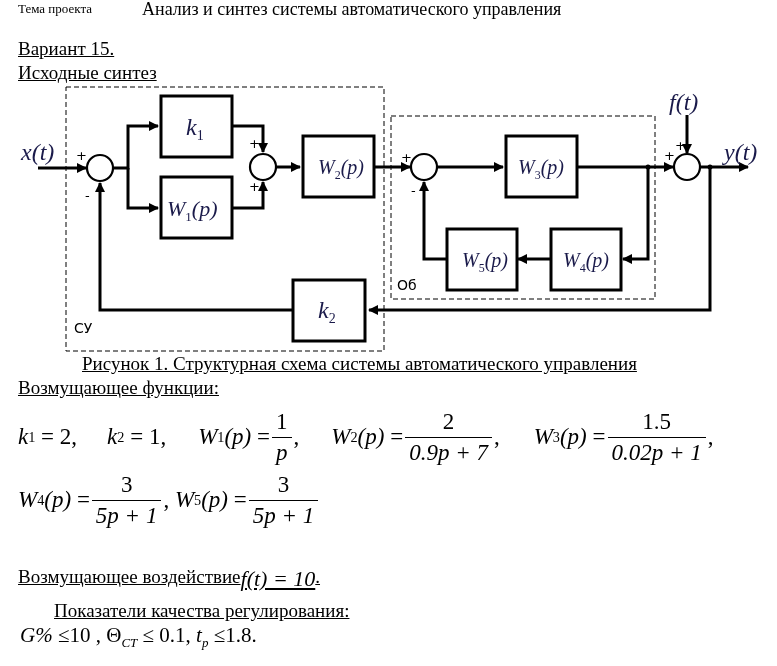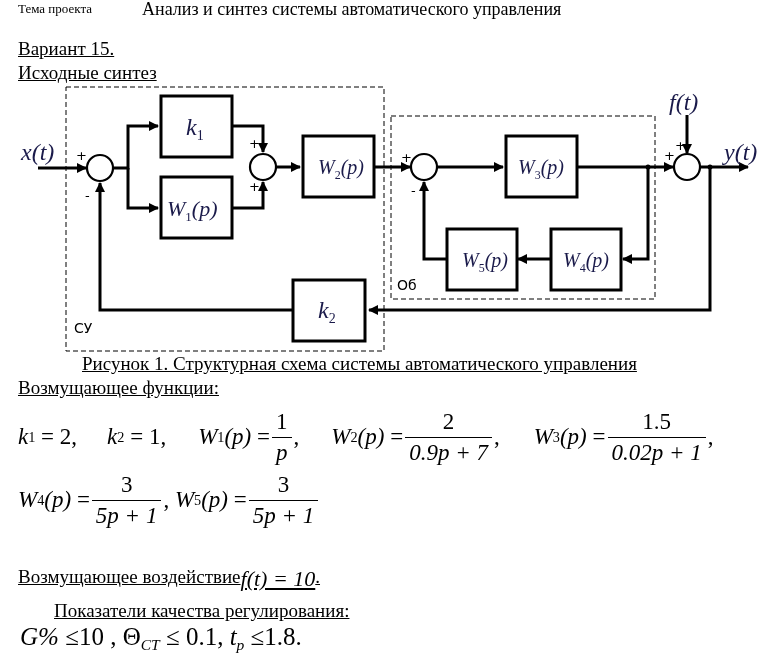--- a/index.html
+++ b/index.html
@@ -191,17 +191,17 @@
   </span>
 </div>
 
 <div class="abs txt" style="left:18px; top:566px; display:flex; align-items:flex-start;">
   <span>Возмущающее воздействие</span>
   <span class="math" style="font-size:22px; margin-left:0;">f(t) = 10</span>
     <span>.</span>
 </div>
 
 <div class="abs txt" style="left:18px; top:600px;margin-left:36px;">Показатели качества регулирования:</div>
-<div class="abs math" style="left:20px; top:623px; font-size:25px;text-align:center;">
+<div class="abs math" style="left:20px; top:623px; font-size:21px;text-align:center;">
   <span><span>G%</span><span class="up"> </span><span class="up">≤</span><span class="up">10</span><span class="up"> , </span></span>
   <span><span class="up">Θ</span><span class="sub" style="font-style:italic">CT</span><span class="up"> </span><span class="up">≤</span><span class="up"> </span><span class="up">0.1</span><span class="up">, </span></span>
   <span><span>t</span><span class="sub" style="font-style:italic">p</span><span class="up"> </span><span class="up">≤</span><span class="up">1.8</span><span class="up">.</span></span>
 </div>
 
 </body></html>

